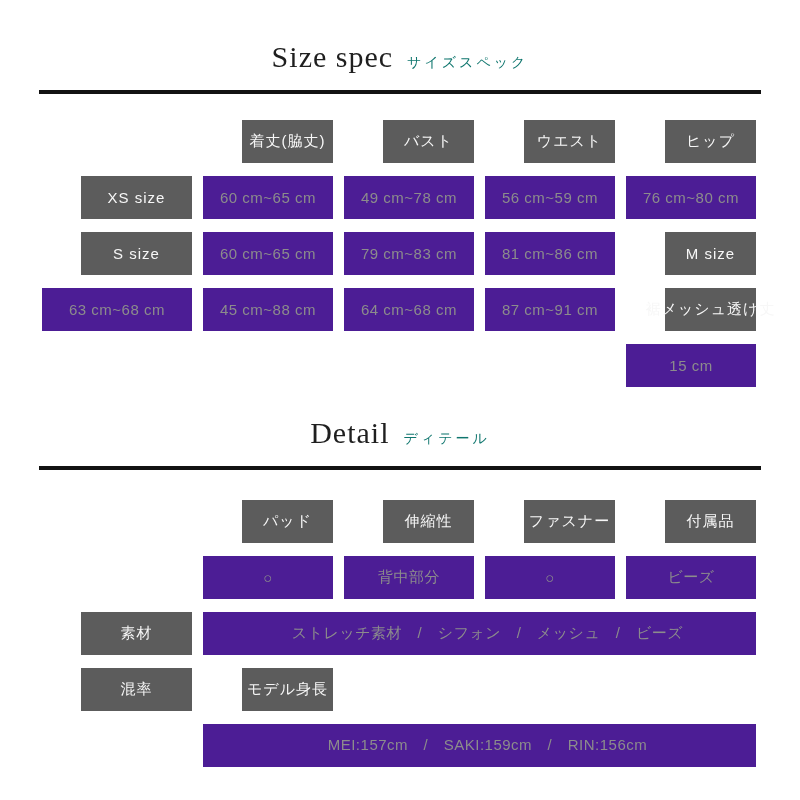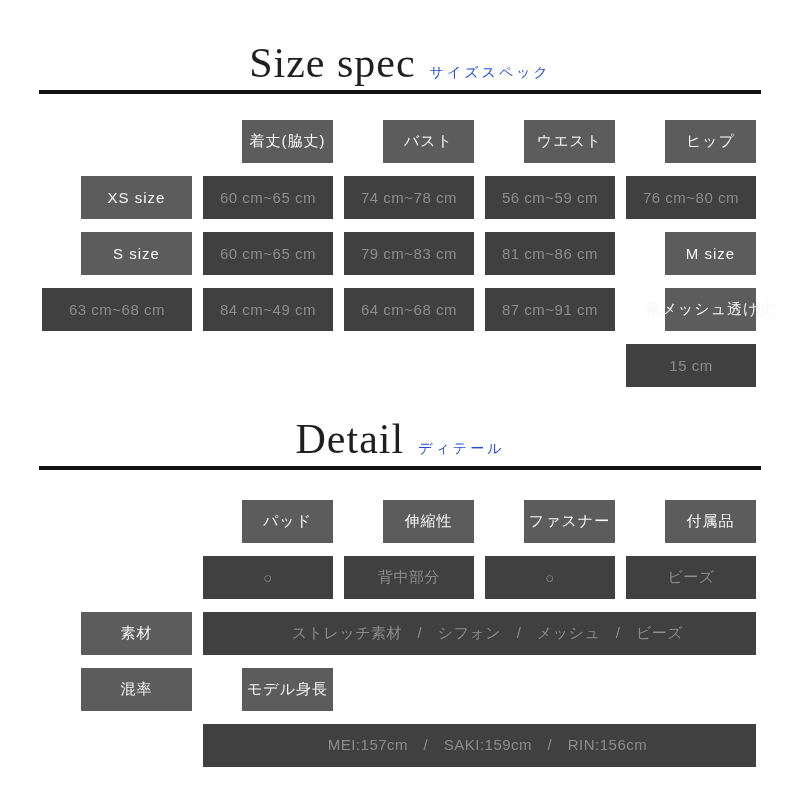--- a/index.html
+++ b/index.html
@@ -16,28 +16,28 @@
     left: 0;
     width: 800px;
     display: flex;
     justify-content: center;
     align-items: baseline;
     gap: 14px;
     line-height: 1;
   }
   .title-en {
     font-family: "Liberation Serif", serif;
-    font-size: 42px;
+    font-size: 30px;
     color: #1f1f1f;
     letter-spacing: 1px;
   }
   .title-ja {
     font-family: "Liberation Serif", serif;
     font-size: 14px;
-    color: #1d4ed8;
+    color: #0f766e;
     letter-spacing: 3px;
   }
   .rule {
     position: absolute;
     left: 39px;
     width: 722px;
     height: 4px;
     background: #121212;
   }
   .grid {
@@ -54,21 +54,21 @@
     color: #f7f7f7;
     display: flex;
     align-items: center;
     justify-content: center;
     font-size: 15px;
     letter-spacing: 1px;
     white-space: nowrap;
     margin-left: 39px;
   }
   .light {
-    background: #404040;
+    background: #4c1d95;
     color: #8c8c8c;
     display: flex;
     align-items: center;
     justify-content: center;
     font-size: 15px;
     letter-spacing: 0.5px;
     white-space: nowrap;
   }
   .wide { grid-column: 2 / 6; padding-left: 16px; }
   .col5 { grid-column: 5; }
@@ -88,32 +88,32 @@
 
   <div class="grid" style="top:120px;">
     <div class="spacer"></div>
     <div class="dark">着丈(脇丈)</div>
     <div class="dark">バスト</div>
     <div class="dark">ウエスト</div>
     <div class="dark">ヒップ</div>
 
     <div class="dark">XS size</div>
     <div class="light">60 cm~65 cm</div>
-    <div class="light">74 cm~78 cm</div>
+    <div class="light">49 cm~78 cm</div>
     <div class="light">56 cm~59 cm</div>
     <div class="light">76 cm~80 cm</div>
 
     <div class="dark">S size</div>
     <div class="light">60 cm~65 cm</div>
     <div class="light">79 cm~83 cm</div>
     <div class="light">81 cm~86 cm</div>
 
     <div class="dark">M size</div>
     <div class="light">63 cm~68 cm</div>
-    <div class="light">84 cm~49 cm</div>
+    <div class="light">45 cm~88 cm</div>
     <div class="light">64 cm~68 cm</div>
     <div class="light">87 cm~91 cm</div>
 
     <div class="dark col5">裾メッシュ透け丈</div>
     <div class="light col5">15 cm</div>
   </div>
 
   <div class="section-title" style="top:418px;">
     <span class="title-en">Detail</span>
     <span class="title-ja">ディテール</span>

